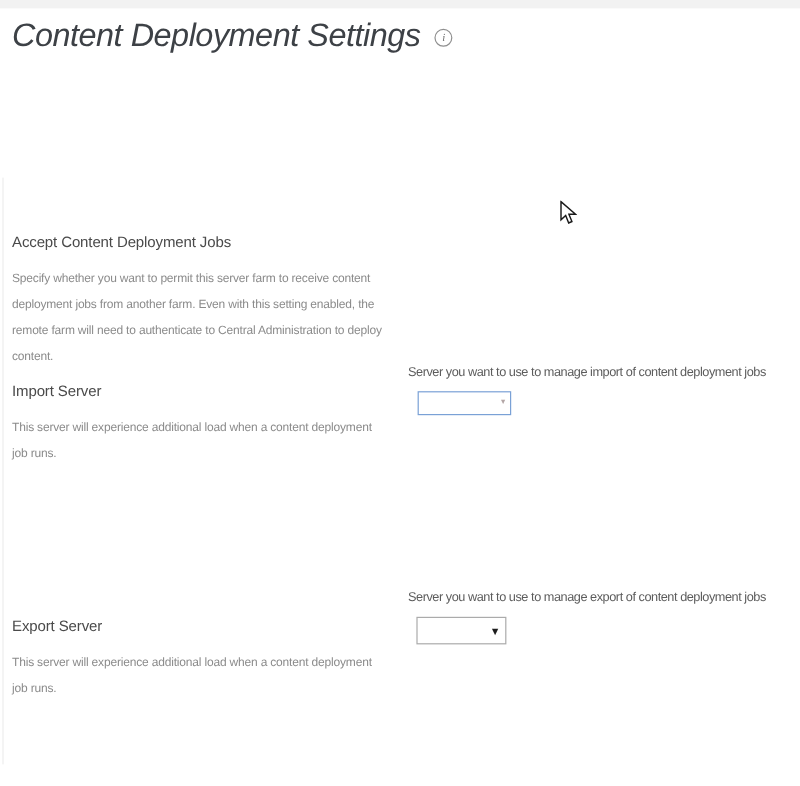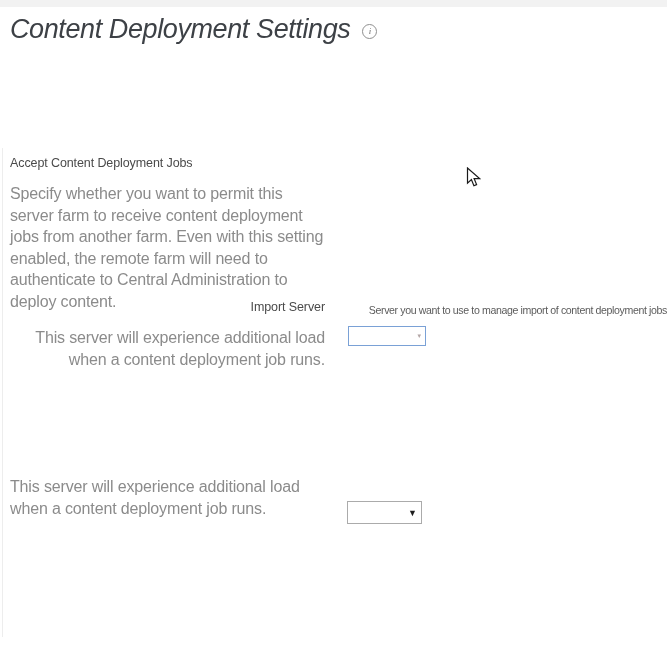--- a/index.html
+++ b/index.html
@@ -34,34 +34,34 @@
   }
   .info-icon {
     width: 13px; height: 13px;
     border: 1px solid #8f8f8f; border-radius: 50%;
     color: #6f6f6f; font-size: 9px; line-height: 13px;
     text-align: center; display: inline-block;
     margin-top: 4px;
     font-family: "Liberation Serif", serif;
     cursor: pointer;
   }
-  .sec-left { position: absolute; left: 10px; width: 315px; }
+  .sec-left { position: absolute; left: 10px; width: 315px; margin-top: 39px; }
   .sec-heading {
     font-size: 12.5px; font-weight: 400;
     color: var(--heading-text, #4a4a4a);
     margin: 0 0 12px 0; line-height: 15px;
     letter-spacing: -0.1px;
   }
   .sec-desc {
-    font-size: 16px; color: var(--body-text, #8b8b8b);
+    font-size: 10px; color: var(--body-text, #8b8b8b);
     line-height: 21.5px; letter-spacing: -0.15px;
     margin: 0 0 21px 0;
   }
   .s1-left { top: 156px; }
-  .s2-left { top: 300px; text-align: right; }
+  .s2-left { top: 280px; }
   .s3-left { top: 476px; }
 
   .s1-right { position: absolute; left: 345px; top: 175px; width: 315px; }
   .radio-row {
     display: flex; align-items: center; gap: 6px;
     height: 14px; margin-bottom: 13px; cursor: default;
   }
   .radio {
     box-sizing: border-box;
     width: 12px; height: 12px; border-radius: 50%;
@@ -75,21 +75,20 @@
     background: #3f3f3f;
   }
   .radio-label { font-size: 12px; color: #4f4f4f; letter-spacing: -0.2px; white-space: nowrap; }
 
   .s2-right { position: absolute; left: 340px; top: 304px; width: 327px; }
   .s3-right { position: absolute; left: 340px; top: 492px; width: 327px; }
   .field-label {
     font-size: 10.6px; color: #5c5c5c;
     letter-spacing: -0.38px; white-space: nowrap;
     line-height: 13px;
-    text-align: right;
   }
   .select-box {
     box-sizing: border-box;
     display: flex; align-items: center; justify-content: space-between;
     background: #ffffff; cursor: pointer;
     padding: 0 4px 0 5px;
   }
   .import-select {
     margin: 9px 0 0 8px; width: 78px; height: 20px;
     border: 1px solid var(--import-select-border, #7aa1d6);
@@ -130,24 +129,26 @@
 
 <div class="s2-right">
   <div class="field-label">Server you want to use to manage import of content deployment jobs</div>
   <div class="select-box import-select">
     <span class="select-value"></span>
     <span class="select-arrow">▾</span>
   </div>
 </div>
 
 <section class="sec-left s3-left">
+  <h2 class="sec-heading">Export Server</h2>
   <p class="sec-desc">This server will experience additional load when a content deployment job runs.</p>
 </section>
 
 <div class="s3-right">
+  <div class="field-label">Server you want to use to manage export of content deployment jobs</div>
   <div class="select-box export-select">
     <span class="select-value"></span>
     <span class="select-arrow">▼</span>
   </div>
 </div>
 
 <svg class="cursor" viewBox="0 0 15 21" xmlns="http://www.w3.org/2000/svg">
   <path d="M1.5,1 L1.5,16.2 L5.4,12.6 L7.9,18.8 L10.6,17.6 L8.1,11.6 L13.6,11.6 Z" fill="#ffffff" stroke="#1a1a1a" stroke-width="1.2" stroke-linejoin="miter"></path>
 </svg>
 

